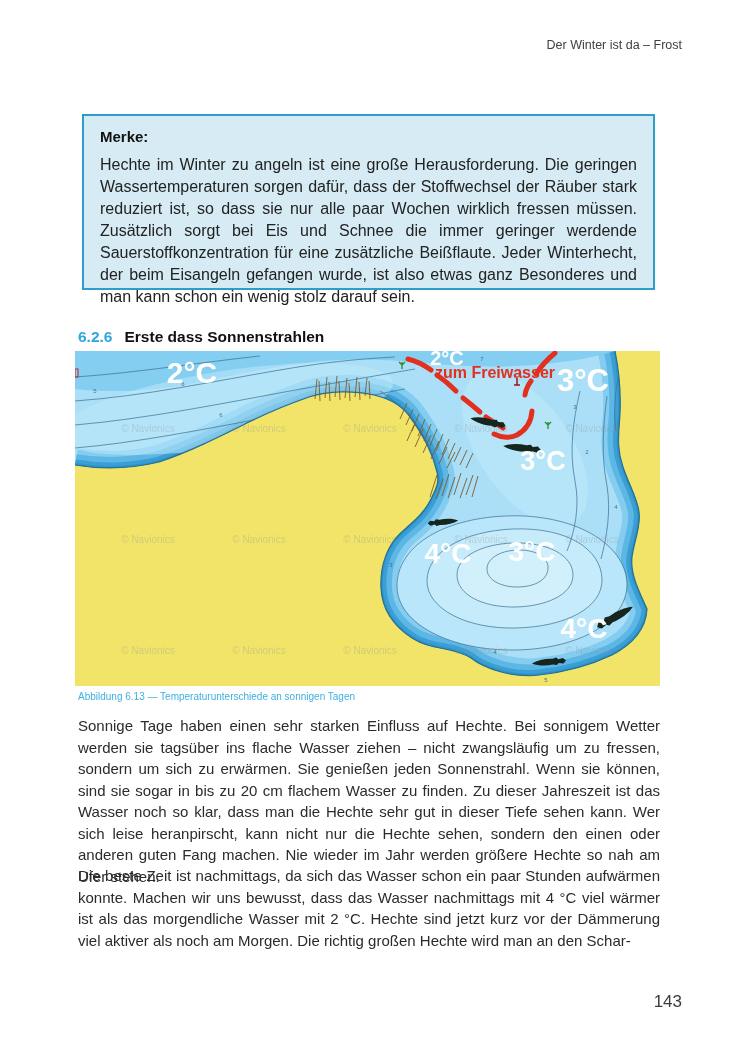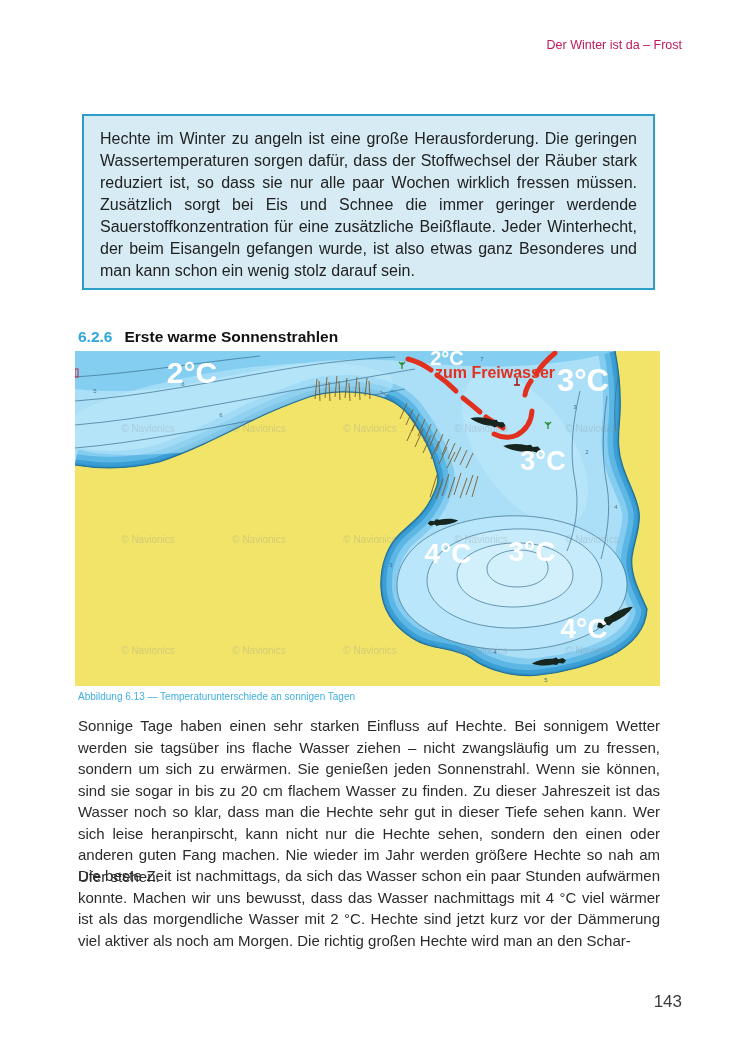--- a/index.html
+++ b/index.html
@@ -13,21 +13,21 @@
     --c-text:#2b2b2b;
   }
   *{margin:0;padding:0;box-sizing:border-box;}
   html,body{background:#fff;}
   body{
     position:relative;width:735px;height:1039px;overflow:hidden;
     font-family:"Liberation Sans",sans-serif;color:var(--c-text);
   }
   .page-header{
     position:absolute;top:38px;left:0;right:53px;text-align:right;
-    font-size:12.5px;color:#be185d;
+    font-size:12.5px;color:#404040;
   }
   .merke-box{
     position:absolute;left:82px;top:114px;width:573px;height:176px;
     background:var(--c-box-bg);border:2px solid var(--c-box-border);
     padding:12px 16px;
   }
   .merke-title{font-size:15px;font-weight:bold;color:#111;margin-bottom:9px;}
   .merke-body{font-size:16px;line-height:22px;text-align:justify;color:#222;}
   .section-heading{
     position:absolute;left:78px;top:328px;font-size:15.5px;font-weight:bold;color:#111;
@@ -53,25 +53,26 @@
   .contour{fill:none;stroke:#3f7191;stroke-width:.9;opacity:.8;}
   .reeds{stroke:#7d5c2a;stroke-width:1;opacity:.9;fill:none;}
   .reddash{fill:none;stroke:var(--c-red);stroke-width:5;stroke-linecap:round;}
 </style>
 </head>
 <body>
 
 <div class="page-header">Der Winter ist da – Frost</div>
 
 <div class="merke-box">
+  <div class="merke-title">Merke:</div>
   <div class="merke-body">Hechte im Winter zu angeln ist eine große Herausforderung. Die geringen Wassertemperaturen sorgen dafür, dass der Stoffwechsel der Räuber stark reduziert ist, so dass sie nur alle paar Wochen wirklich fressen müssen. Zusätzlich sorgt bei Eis und Schnee die immer geringer werdende Sauerstoffkonzentration für eine zusätzliche Beißflaute. Jeder Winterhecht, der beim Eisangeln gefangen wurde, ist also etwas ganz Besonderes und man kann schon ein wenig stolz darauf sein.</div>
 </div>
 
 <div class="section-heading">
-  <span class="section-number">6.2.6</span><span>Erste warme Sonnenstrahlen</span>
+  <span class="section-number">6.2.6</span><span>Erste dass Sonnenstrahlen</span>
 </div>
 
 <div class="figure-wrap">
 <svg id="lakemap" width="585" height="335" viewBox="0 0 585 335">
   <defs>
     <clipPath id="waterclip">
       <path d="M0,0 L540,0 C544,20 546,40 545,62 C544,82 541,96 548,116 C554,134 562,146 564,161 C566,176 559,190 557,206 C555,223 564,240 572,258 C571,277 558,293 537,304 C516,314 491,321 464,324 C438,327 410,318 396,307 C377,295 357,300 337,287 C317,274 307,257 306,237 C305,217 311,199 321,187 C331,175 346,168 356,148 C363,134 364,130 362,121 C358,104 348,84 337,69 C329,56 317,48 299,44 C281,40 254,39 234,46 C214,53 194,61 174,71 C144,86 114,101 84,111 C59,117 29,119 0,114 Z"></path>
     </clipPath>
     <path id="fishp" d="M36,4 C30,1 22,0 14,1 L10,0 8,2 3,1 0,4 3,7 8,6 10,8 14,7 C22,8 30,7 36,4 Z"></path>
   </defs>

